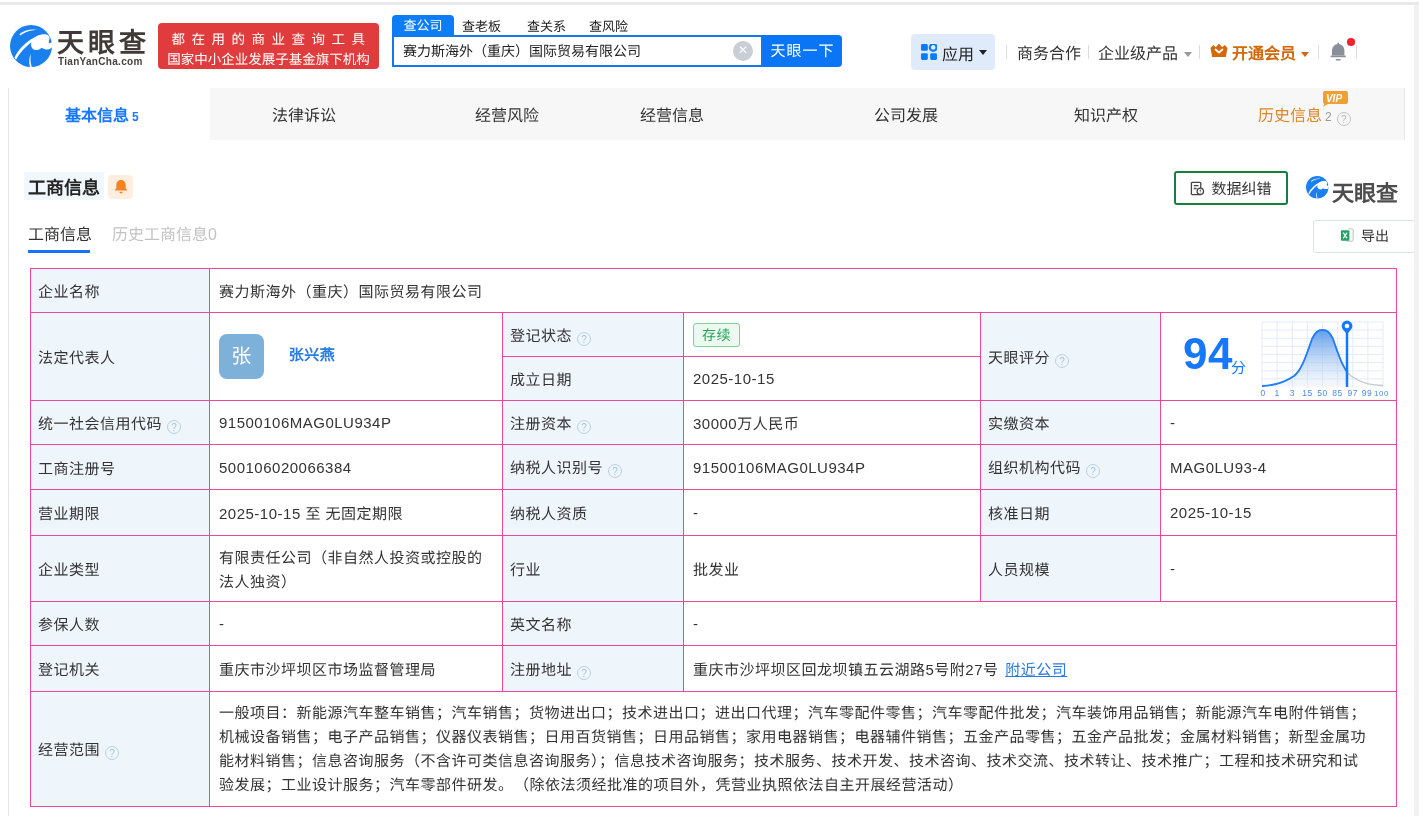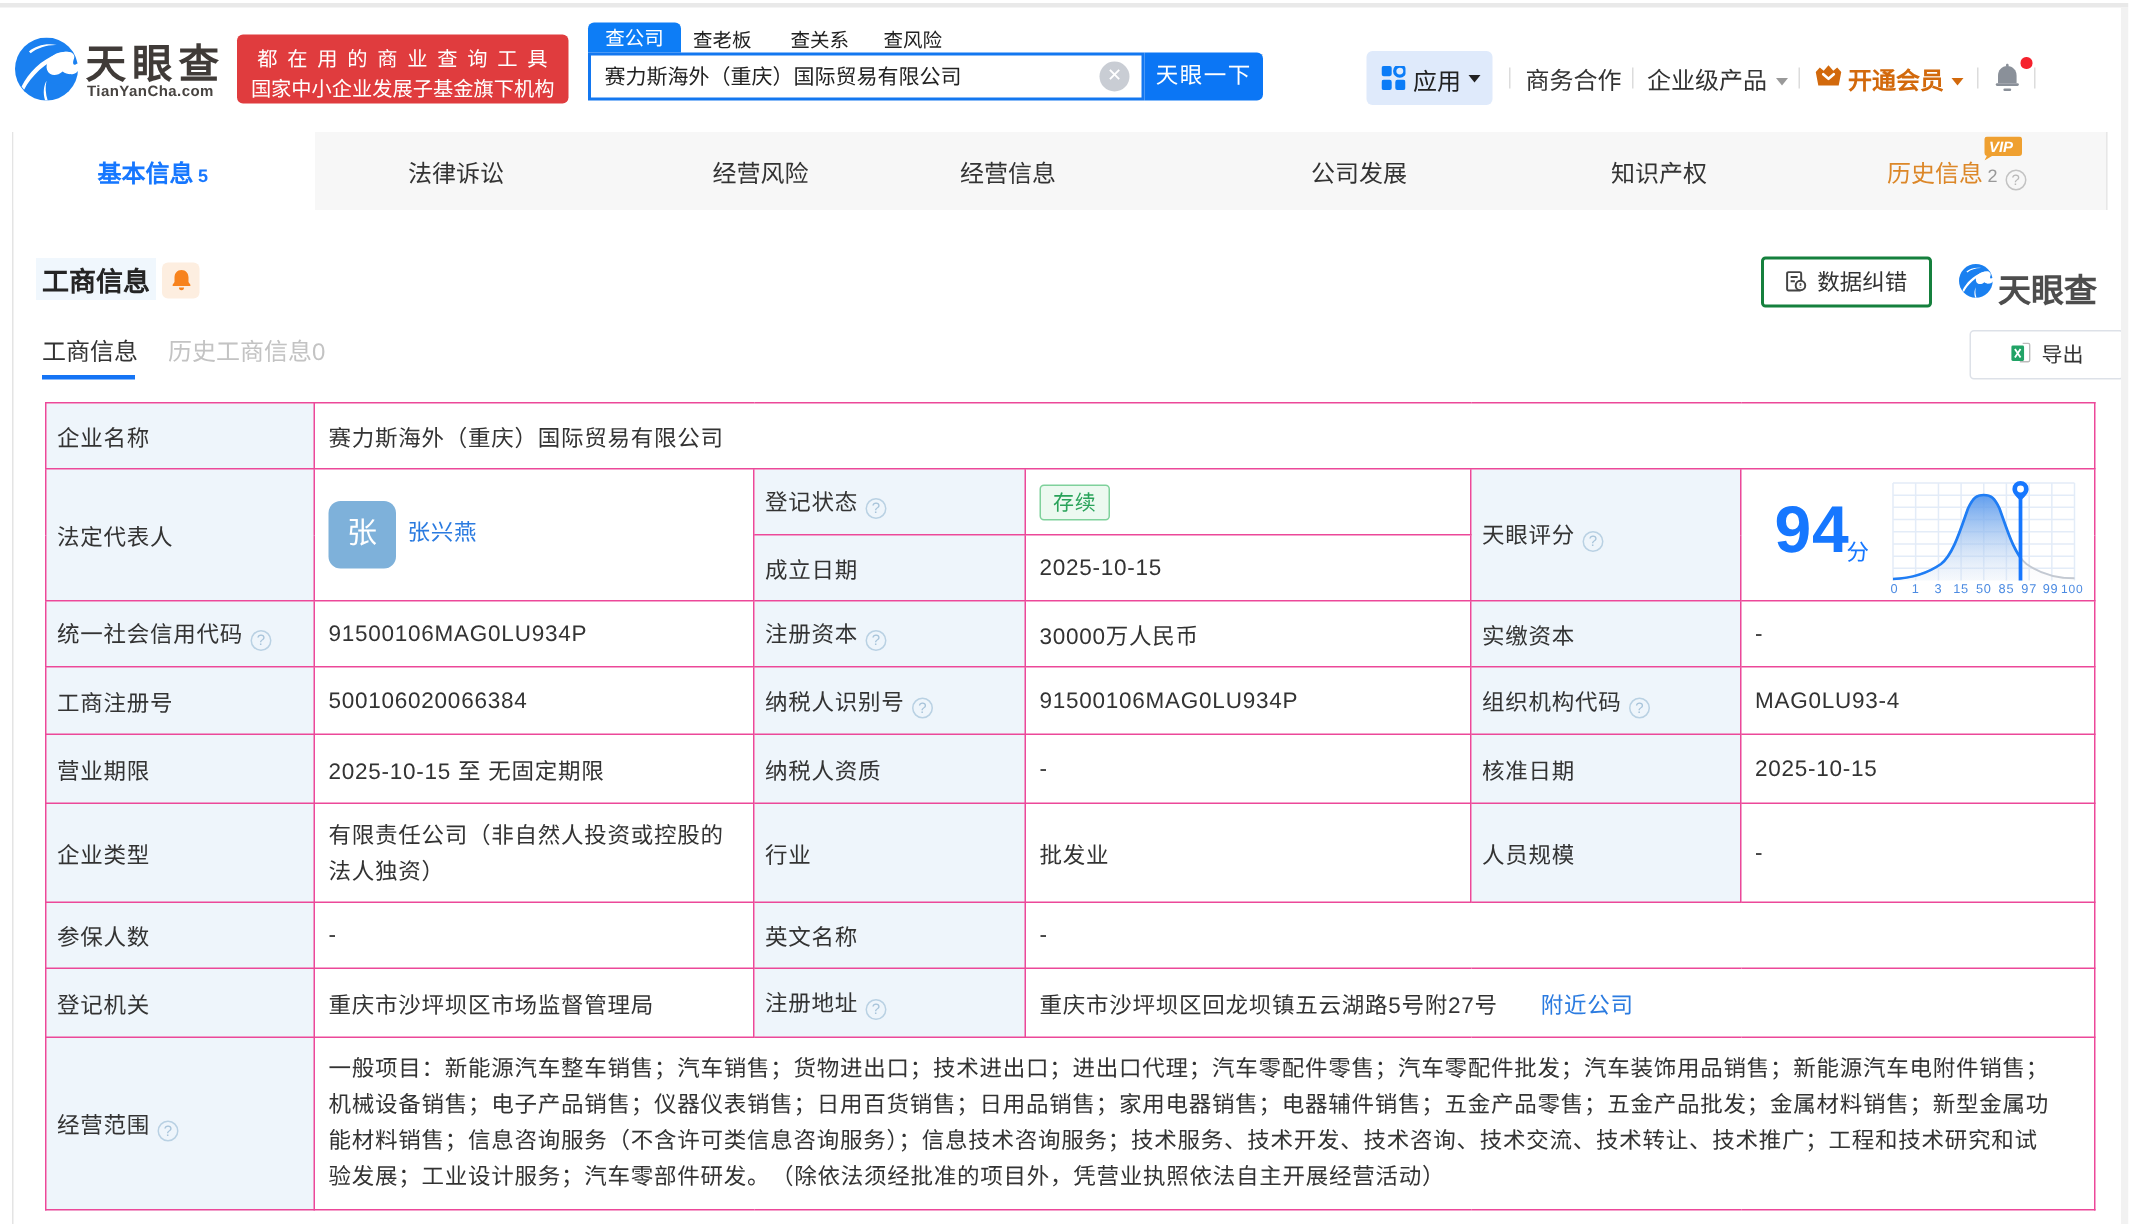--- a/index.html
+++ b/index.html
@@ -166,21 +166,21 @@
       <col style="width:180px">
       <col style="width:236px">
     </colgroup>
 <tbody>
       <tr style="height:44px;">
         <td class="lb">企业名称</td>
         <td colspan="5">赛力斯海外（重庆）国际贸易有限公司</td>
       </tr>
 <tr style="height:44px;">
   <td class="lb" rowspan="2">法定代表人</td>
-  <td rowspan="2"><span id="avatar">张</span> <a class="lnk" style="margin-left:3px;">张兴燕</a></td>
+  <td rowspan="2"><span id="avatar">张</span> <a class="lnk" style="margin-left:20px;font-weight:bold;">张兴燕</a></td>
   <td class="lb">登记状态<span class="qm">?</span></td>
   <td><span id="tag">存续</span></td>
   <td class="lb" rowspan="2">天眼评分<span class="qm">?</span></td>
   <td rowspan="2" style="padding:0; position:relative;">
     <span id="score94" style="position:absolute; left:22px; top:19px; line-height:1;">94</span>
           <span id="scoreFen" style="position:absolute; left:70px; top:43px;">分</span>
     <svg width="127" height="82" viewBox="0 0 127 82" style="position:absolute; left:99px; top:4px; overflow:visible;">
       <defs>
         <linearGradient id="bgBlue" x1="0" y1="0" x2="0" y2="1">
           <stop offset="0" stop-color="#4a92f0" stop-opacity="0.85"></stop>
@@ -260,21 +260,21 @@
 <tr style="height:44px;">
   <td class="lb">参保人数</td>
         <td>-</td>
   <td class="lb">英文名称</td>
         <td colspan="3">-</td>
 </tr>
 <tr style="height:46px;">
   <td class="lb">登记机关</td>
         <td>重庆市沙坪坝区市场监督管理局</td>
   <td class="lb">注册地址<span class="qm">?</span></td>
-        <td colspan="3">重庆市沙坪坝区回龙坝镇五云湖路5号附27号 <a class="lnk" style="margin-left:24px;">附近公司</a></td>
+        <td colspan="3">重庆市沙坪坝区回龙坝镇五云湖路5号附27号 <a class="lnk" style="margin-left:2px;text-decoration:underline;">附近公司</a></td>
 </tr>
 <tr style="height:115px;">
   <td class="lb">经营范围<span class="qm">?</span></td>
   <td colspan="5" style="line-height:24px; padding-top:0;">一般项目：新能源汽车整车销售；汽车销售；货物进出口；技术进出口；进出口代理；汽车零配件零售；汽车零配件批发；汽车装饰用品销售；新能源汽车电附件销售；<br>机械设备销售；电子产品销售；仪器仪表销售；日用百货销售；日用品销售；家用电器销售；电器辅件销售；五金产品零售；五金产品批发；金属材料销售；新型金属功<br>能材料销售；信息咨询服务（不含许可类信息咨询服务）；信息技术咨询服务；技术服务、技术开发、技术咨询、技术交流、技术转让、技术推广；工程和技术研究和试<br>验发展；工业设计服务；汽车零部件研发。　（除依法须经批准的项目外，凭营业执照依法自主开展经营活动）</td>
 </tr>
 </tbody>
   </table>
 
 <div class="abs" style="left:1414px; top:5px; width:5px; height:811px; background:#f2f2f2;"></div>
 

